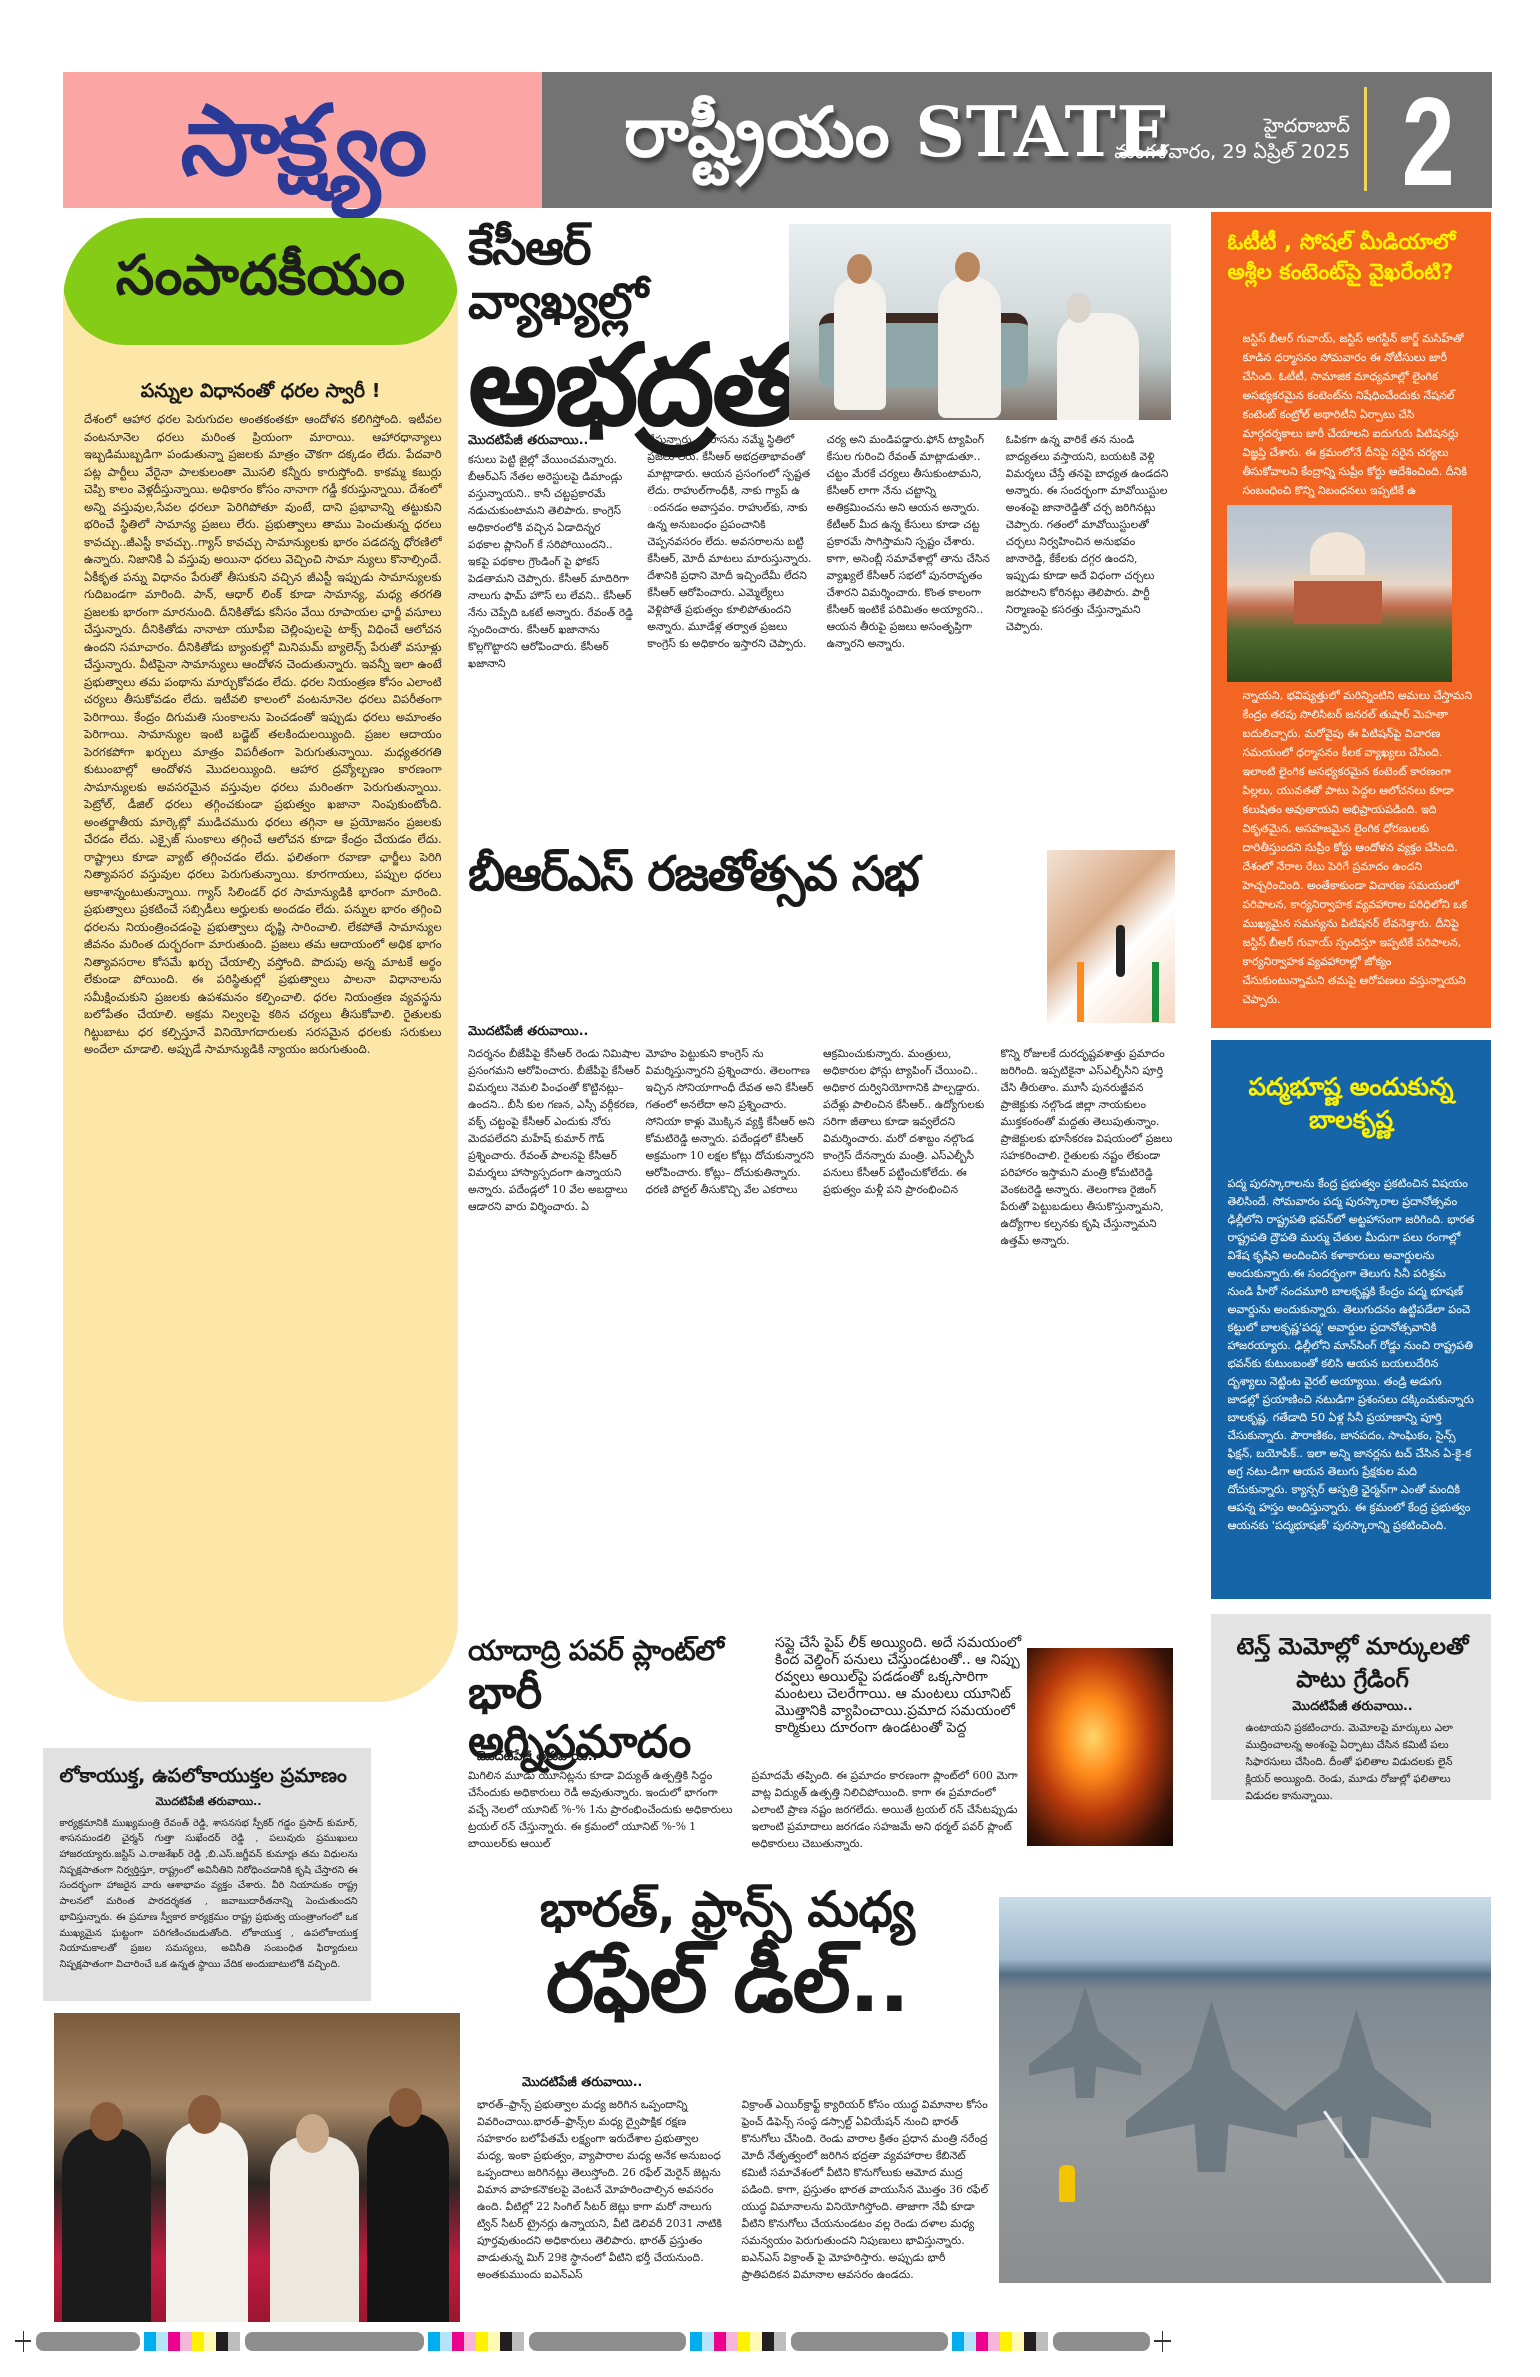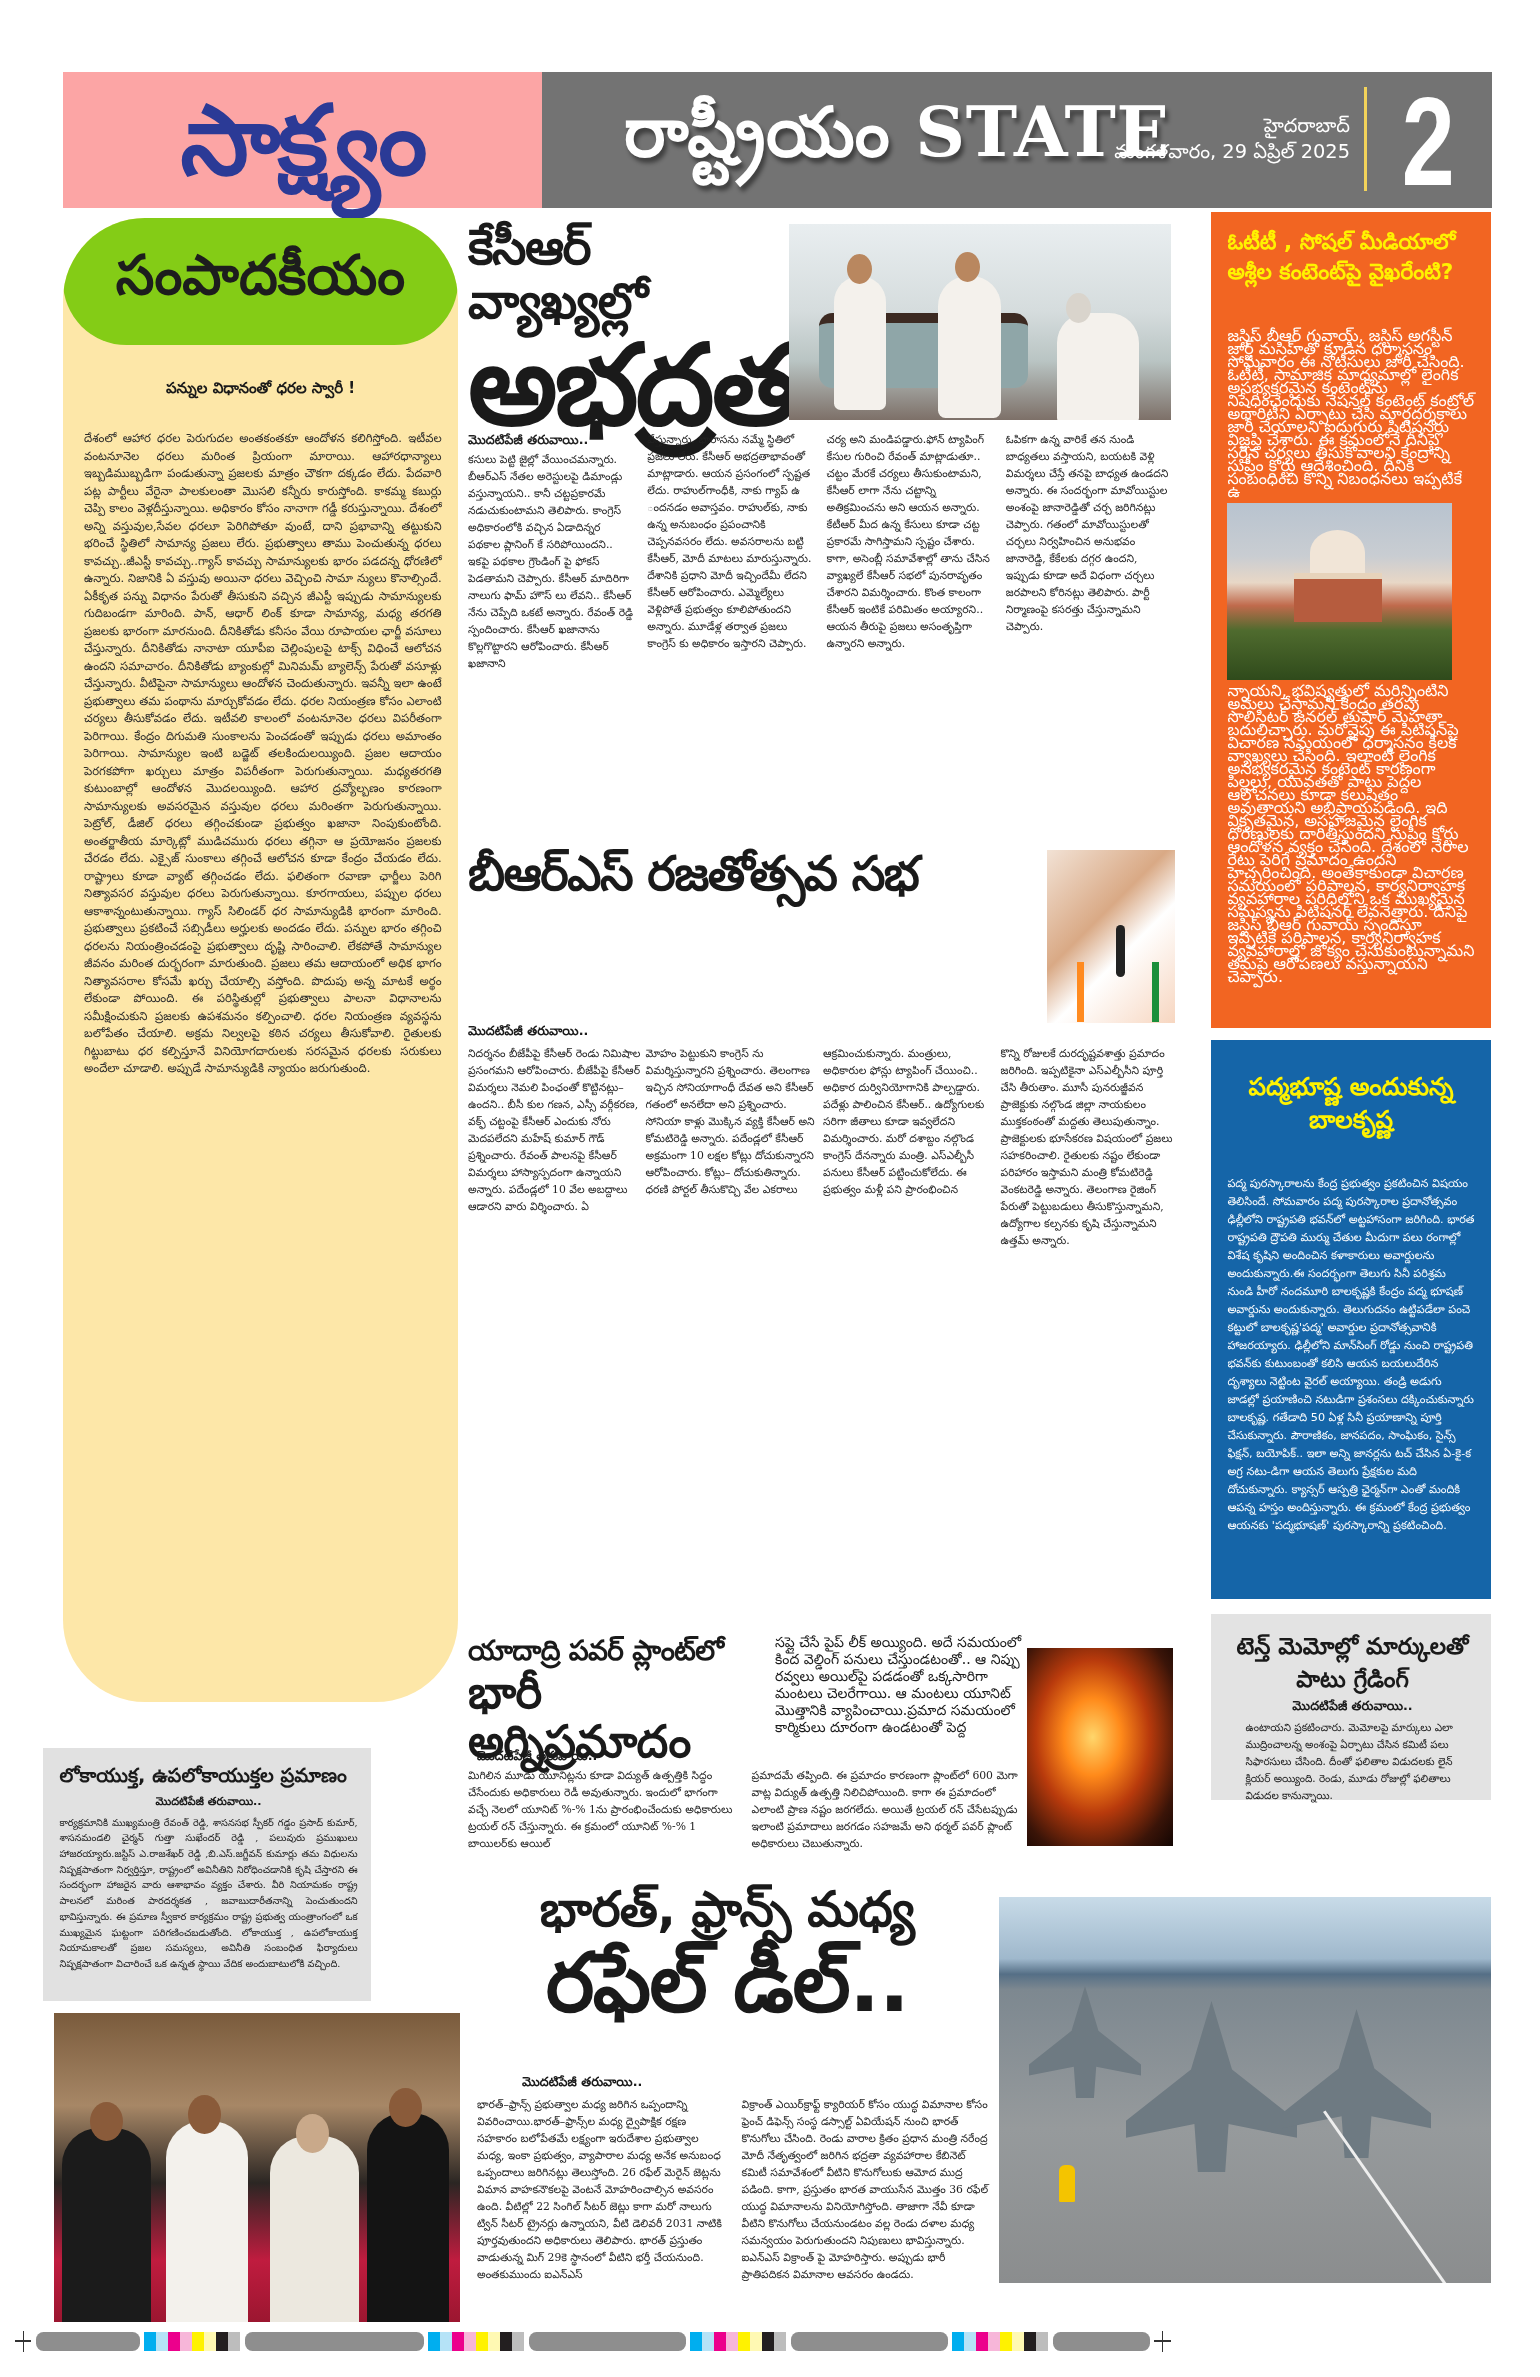--- a/index.html
+++ b/index.html
@@ -13,21 +13,21 @@
   .section-band { flex: 1; background: #737373; position: relative; display: flex; align-items: center; }
   .section-title { margin-left: 82px; font-family: "DejaVu Serif", serif; font-size: 69px; color: #ffffff; font-weight: bold; text-shadow: 3px 4.5px 4.5px rgba(0,0,0,0.45); letter-spacing: 0.7px; }
   .dateline { position: absolute; right: 142px; top: 41px; text-align: right; color: #ffffff; font-size: 19.4px; line-height: 1.35; }
   .page-divider { position: absolute; right: 125px; top: 15px; width: 3px; height: 104px; background: #f3d35a; }
   .page-number { position: absolute; right: 28px; top: 6px; font-family: "Liberation Sans", sans-serif; font-weight: bold; font-size: 127px; color: #ffffff; line-height: 1; transform: scaleX(0.75); }
 
   
   .editorial { position: absolute; left: 63px; top: 218px; width: 395px; height: 1484px; background: #fde7a8; border-radius: 82px 82px 82px 82px; overflow: hidden; }
   .editorial-header { background: #84cc16; height: 127px; border-radius: 82px; display: flex; align-items: center; justify-content: center; }
   .editorial-header span { font-size: 55px; font-weight: bold; color: #1d1d1d; }
-  .editorial-sub { text-align: center; font-size: 15px; font-weight: bold; margin: 34px 0 30px; }
+  .editorial-sub { text-align: center; font-size: 19px; font-weight: bold; margin: 34px 0 5px; }
   .editorial-body { padding: 0 16.4px 0 21px; font-family: "DejaVu Serif", serif; font-size: 11.6px; line-height: 17.5px; text-align: justify; color: #2a2a2a; }
 
   
   .kcr-headline { position: absolute; left: 468px; top: 221px; width: 313px; }
   .kcr-line1 { font-size: 49px; font-weight: bold; line-height: 1.1; letter-spacing: -1.5px; }
   .kcr-line2 { font-size: 112px; font-weight: bold; line-height: 1.0; letter-spacing: -3px; }
   .kcr-photo { position: absolute; left: 789px; top: 224px; width: 382px; height: 196px; background: linear-gradient(180deg,#e9eef0 0%,#d5dcdd 45%,#b9c4c3 70%,#7d7068 100%); overflow: hidden; }
   .kcr-photo .sofa { position: absolute; left: 30px; top: 89px; width: 209px; height: 75px; background: #8fa6a8; border-radius: 13.4px; border-top: 10.4px solid #3c2a22; }
   .kcr-photo .person { position: absolute; background: #f4f1ec; border-radius: 30px 30px 7.5px 7.5px; }
   .kcr-photo .head { position: absolute; width: 25px; height: 30px; border-radius: 50%; background: #b9875f; }
@@ -70,21 +70,21 @@
   .loka-title { font-size: 19.4px; font-weight: bold; line-height: 1.2; }
   .loka-continued { text-align: center; font-weight: bold; font-size: 11.2px; margin: 7.5px 0 4.5px; }
   .loka-body { font-family: "DejaVu Serif", serif; font-size: 9.7px; line-height: 15.7px; text-align: justify; }
   .loka-photo { position: absolute; left: 54px; top: 2013px; width: 406px; height: 309px; background: linear-gradient(180deg,#7a5b3c 0%,#a78766 30%,#2b2623 55%,#c01c3f 80%,#9b1630 100%); overflow: hidden; }
   .loka-photo .fig { position: absolute; bottom: 0; border-radius: 37px 37px 0 0; }
   .loka-photo .fhead { position: absolute; width: 33px; height: 39px; border-radius: 50%; background: #8a5b3a; }
 
   
   .ott { position: absolute; left: 1211px; top: 212px; width: 280px; height: 816px; background: #f26522; padding: 15px 16.4px 7.5px 16.4px; color: #ffffff; }
   .ott-title { color: #fff200; font-size: 21.6px; font-weight: bold; line-height: 1.4; }
-  .ott-body { font-size: 16px; line-height: 13px; margin-top: 42px; }
+  .ott-body { font-size: 11px; line-height: 19px; margin-top: 42px; margin-left: 15px; }
   .ott-photo { margin: 4.5px 0 4.5px 0; width: 225px; height: 177px; background: linear-gradient(180deg,#b8c3cf 0%,#c9cdd2 30%,#e8d7c6 45%,#c06a4c 58%,#4f6b2e 72%,#2f4a1b 100%); position: relative; overflow: hidden; }
   .ott-photo .dome { position: absolute; left: 83px; top: 27px; width: 55px; height: 45px; background: #f1e5d7; border-radius: 50% 50% 0 0; }
   .ott-photo .building { position: absolute; left: 67px; top: 70px; width: 88px; height: 49px; background: #b65c3e; border-top: 6px solid #e7d3bb; }
 
   
   .padma { position: absolute; left: 1211px; top: 1040px; width: 280px; height: 559px; background: #1565a8; padding: 30px 16.4px 7.5px 16.4px; color: #ffffff; }
   .padma-title { color: #fff200; font-size: 24.6px; font-weight: bold; line-height: 1.35; text-align: center; }
   .padma-body { font-size: 11.2px; line-height: 18px; margin-top: 39px; }
 
   

